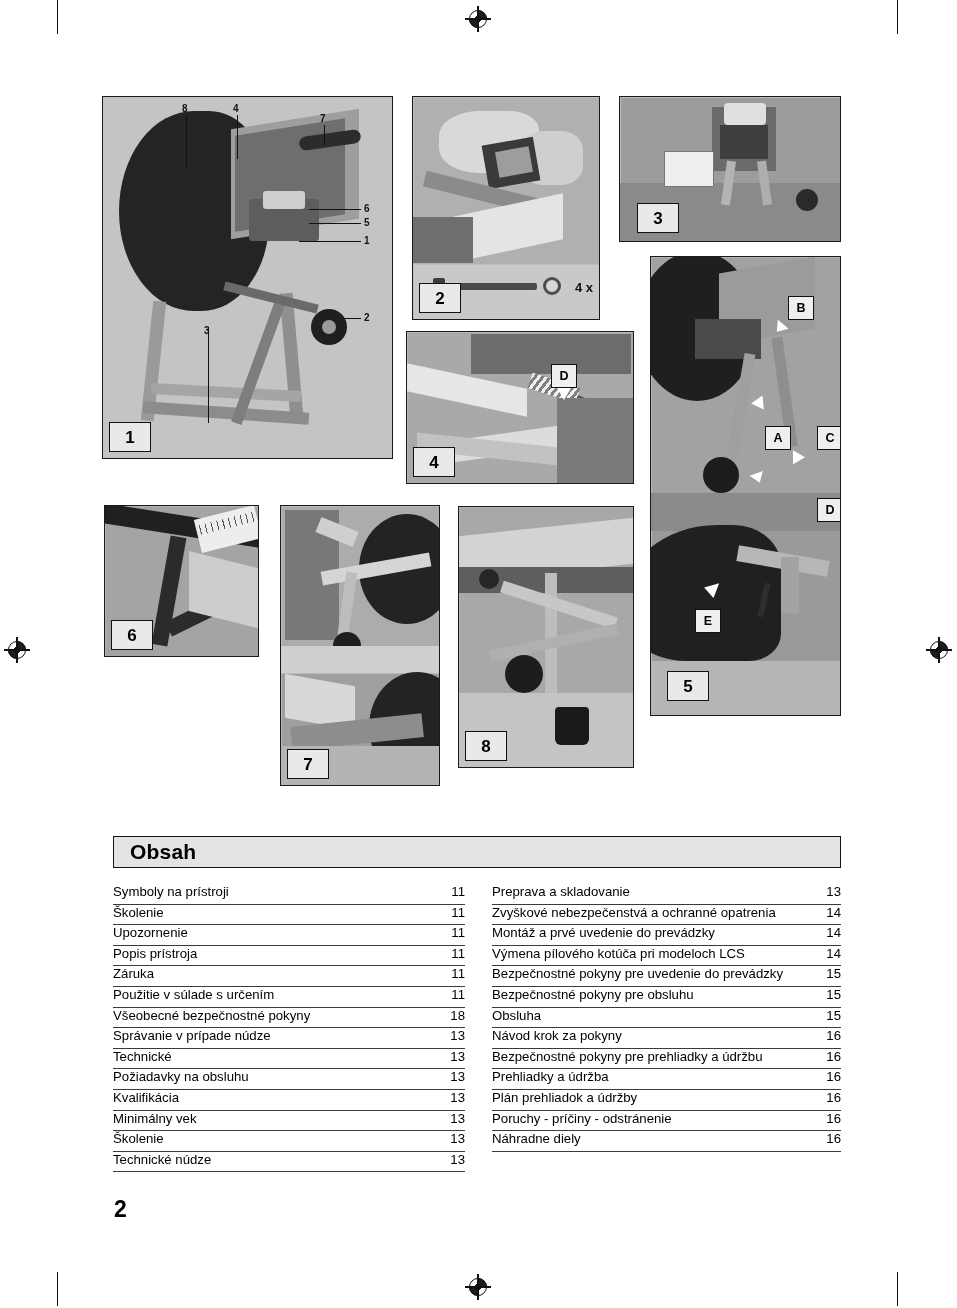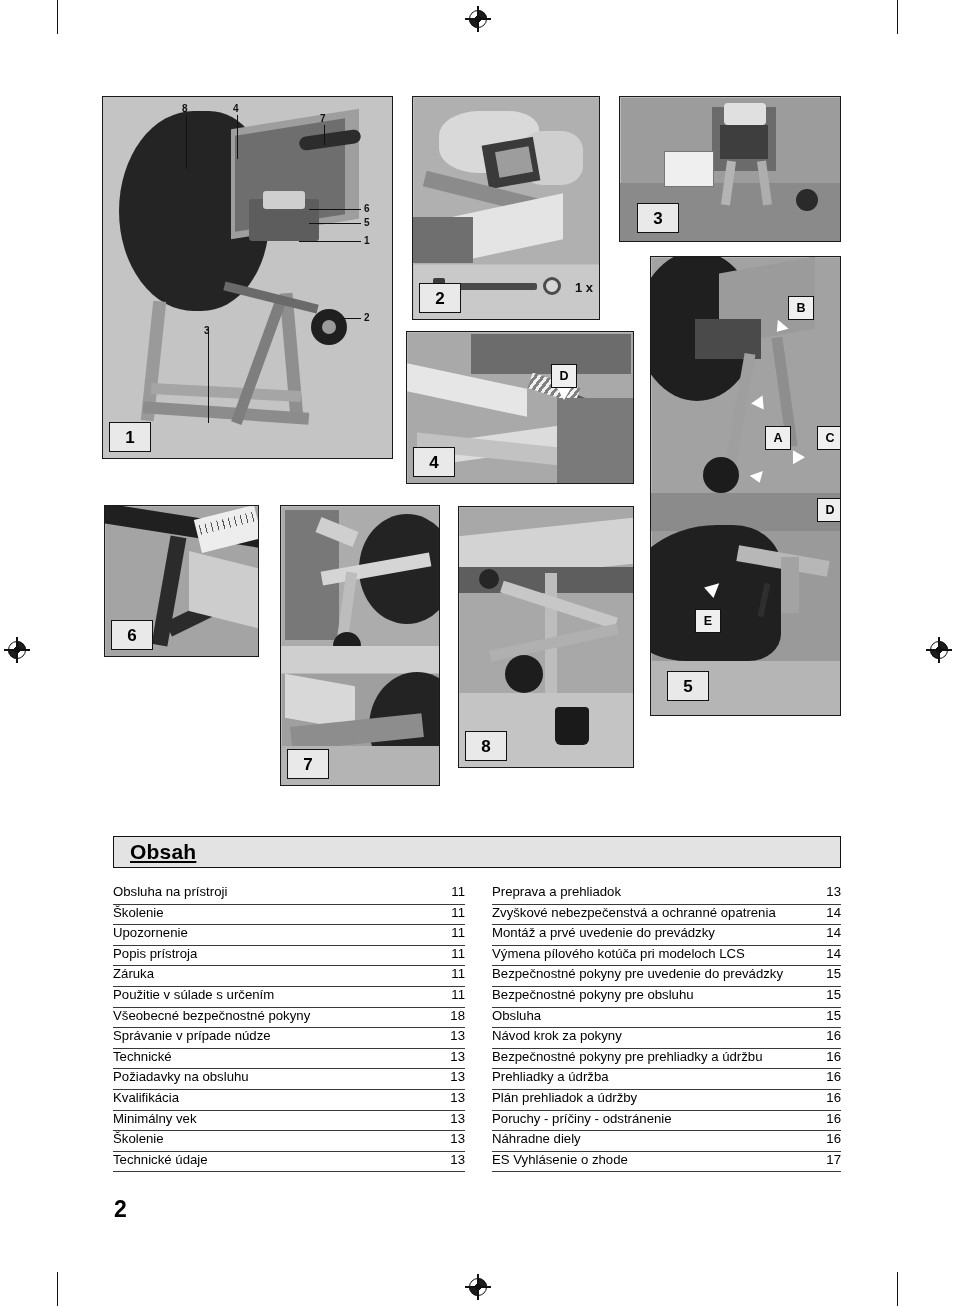--- a/index.html
+++ b/index.html
@@ -102,21 +102,20 @@
     position: absolute;
     left: 113px;
     top: 836px;
     width: 728px;
     height: 32px;
     box-sizing: border-box;
     border: 1.2px solid #111;
     background: #e3e3e3;
     display: flex;
     align-items: center;
-    text-decoration: underline;
   }
   #obsah-bar .title {
     font-size: 21px;
     font-weight: bold;
     padding-left: 16px;
     letter-spacing: .2px;
   }
 
   
   .toc-col {
@@ -237,21 +236,21 @@
   <div class="ph" style="left:72px; top:44px; width:52px; height:44px; background:#3a3a3a; transform:rotate(-10deg);"></div>
   <div class="ph" style="left:84px; top:52px; width:34px; height:26px; background:#9d9d9d; transform:rotate(-10deg);"></div>
   <div class="ph" style="left:10px; top:88px; width:120px; height:16px; background:#8b8b8b; transform:rotate(14deg);"></div>
   <div class="ph" style="left:40px; top:108px; width:110px; height:46px; background:#e4e4e4; transform:skewY(-12deg);"></div>
   <div class="ph" style="left:0px; top:120px; width:60px; height:46px; background:#6f6f6f;"></div>
 
   <div class="ph" style="left:1px; top:168px; width:186px; height:55px; background:#c9c9c9;"></div>
   <div class="ph" style="left:28px; top:186px; width:96px; height:7px; background:#4a4a4a; border-radius:2px;"></div>
   <div class="ph" style="left:20px; top:181px; width:12px; height:17px; background:#3c3c3c; border-radius:2px;"></div>
   <div class="ph" style="left:130px; top:180px; width:18px; height:18px; border:3px solid #4c4c4c; border-radius:50%; box-sizing:border-box; background:#d8d8d8;"></div>
-  <div class="lbl" style="left:162px; top:183px; font-size:13px; font-weight:bold;">1 x</div>
+  <div class="lbl" style="left:162px; top:183px; font-size:13px; font-weight:bold;">4 x</div>
 
   <div class="num" style="left:6px; top:186px;">2</div>
 </div>
 
 <div class="fig" style="left:619px; top:96px; width:222px; height:146px; background:#bcbcbc;">
   <div class="ph" style="left:1px; top:1px; width:220px; height:144px; background:#9c9c9c;"></div>
   <div class="ph" style="left:0px; top:86px; width:220px; height:58px; background:#8a8a8a;"></div>
   <div class="ph" style="left:92px; top:10px; width:64px; height:64px; background:#6b6b6b;"></div>
   <div class="ph" style="left:104px; top:6px; width:42px; height:22px; background:#e0e0e0; border-radius:4px;"></div>
   <div class="ph" style="left:100px; top:28px; width:48px; height:34px; background:#3e3e3e;"></div>
@@ -350,21 +349,21 @@
   <div class="ph" style="left:96px; top:200px; width:34px; height:38px; background:#1a1a1a; border-radius:4px 4px 6px 6px;"></div>
   <div class="num" style="left:6px; bottom:6px;">8</div>
 </div>
 
 <div id="obsah-bar">
   <div class="title">Obsah</div>
 </div>
 
 <div class="toc-col" id="toc-left">
   <div class="toc-row">
-      <span class="t">Obsluha na prístroji</span>
+      <span class="t">Symboly na prístroji</span>
       <span class="p">11</span>
     </div>
   <div class="toc-row">
       <span class="t">Školenie</span>
       <span class="p">11</span>
     </div>
   <div class="toc-row">
       <span class="t">Upozornenie</span>
       <span class="p">11</span>
     </div>
@@ -402,28 +401,28 @@
     </div>
   <div class="toc-row">
       <span class="t">Minimálny vek</span>
       <span class="p">13</span>
     </div>
   <div class="toc-row">
       <span class="t">Školenie</span>
       <span class="p">13</span>
     </div>
   <div class="toc-row">
-      <span class="t">Technické údaje</span>
+      <span class="t">Technické núdze</span>
       <span class="p">13</span>
     </div>
 </div>
 
 <div class="toc-col" id="toc-right">
   <div class="toc-row">
-      <span class="t">Preprava a prehliadok</span>
+      <span class="t">Preprava a skladovanie</span>
       <span class="p">13</span>
     </div>
   <div class="toc-row">
       <span class="t">Zvyškové nebezpečenstvá a ochranné opatrenia</span>
       <span class="p">14</span>
     </div>
   <div class="toc-row">
       <span class="t">Montáž a prvé uvedenie do prevádzky</span>
       <span class="p">14</span>
     </div>
@@ -460,19 +459,15 @@
       <span class="p">16</span>
     </div>
   <div class="toc-row">
       <span class="t">Poruchy - príčiny - odstránenie</span>
       <span class="p">16</span>
     </div>
   <div class="toc-row">
       <span class="t">Náhradne diely</span>
       <span class="p">16</span>
     </div>
-  <div class="toc-row">
-      <span class="t">ES Vyhlásenie o zhode</span>
-      <span class="p">17</span>
-    </div>
 </div>
 
 <div id="page-number">2</div>
 
 </body></html>

